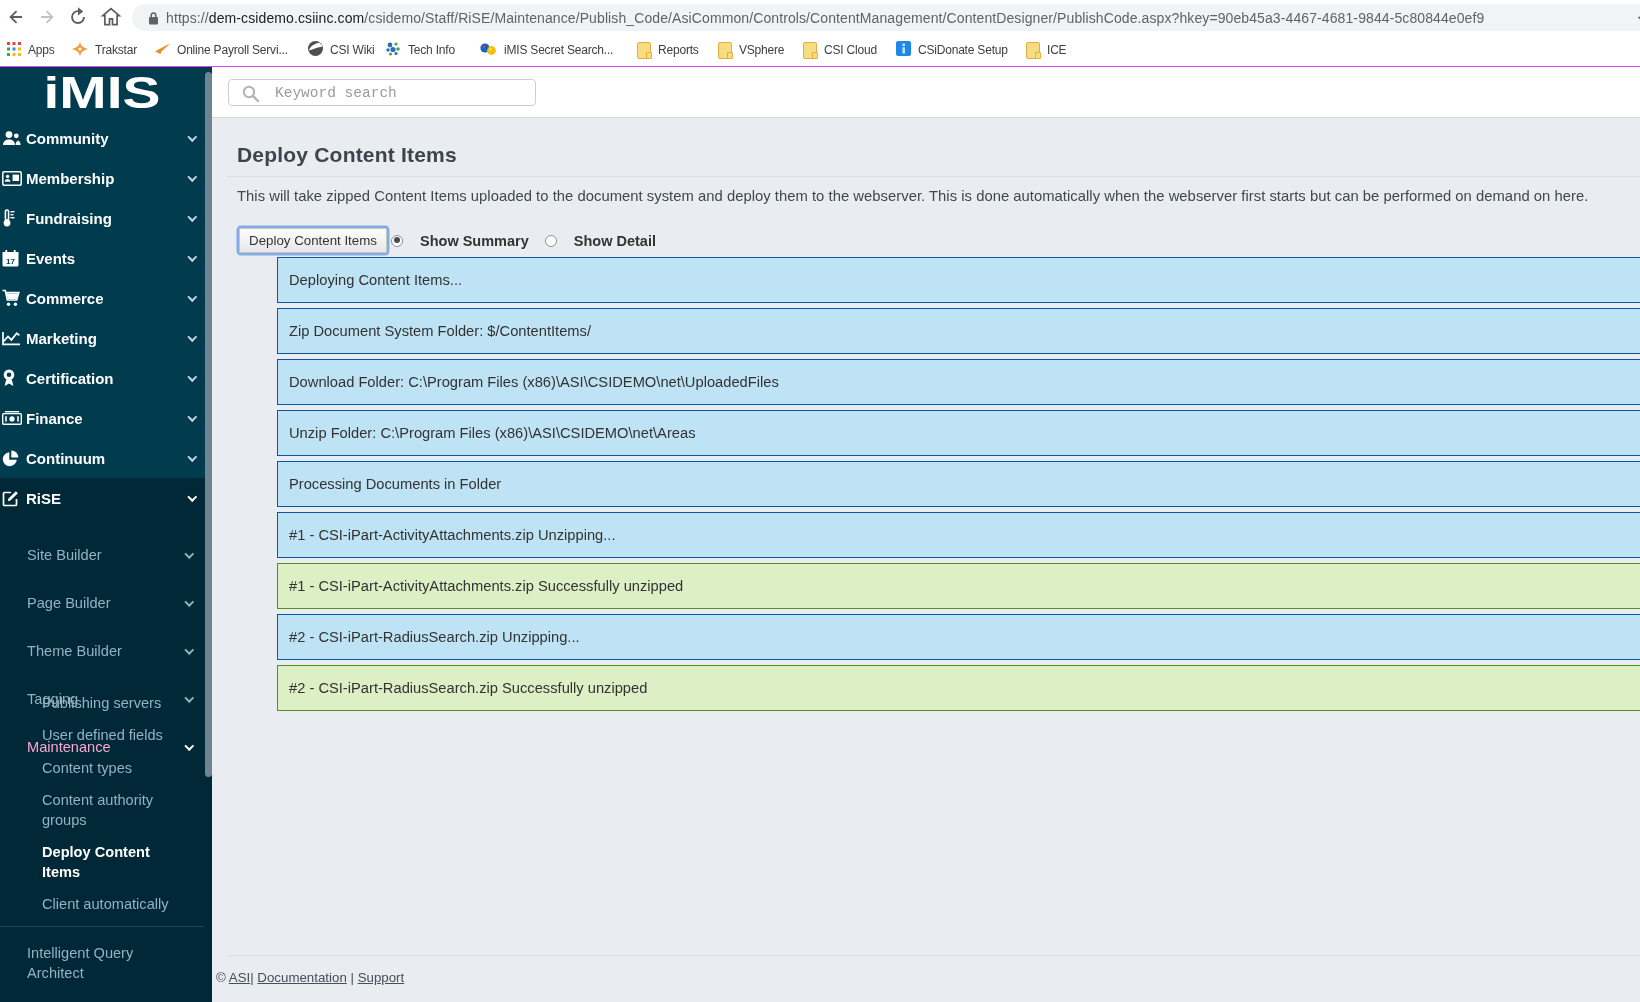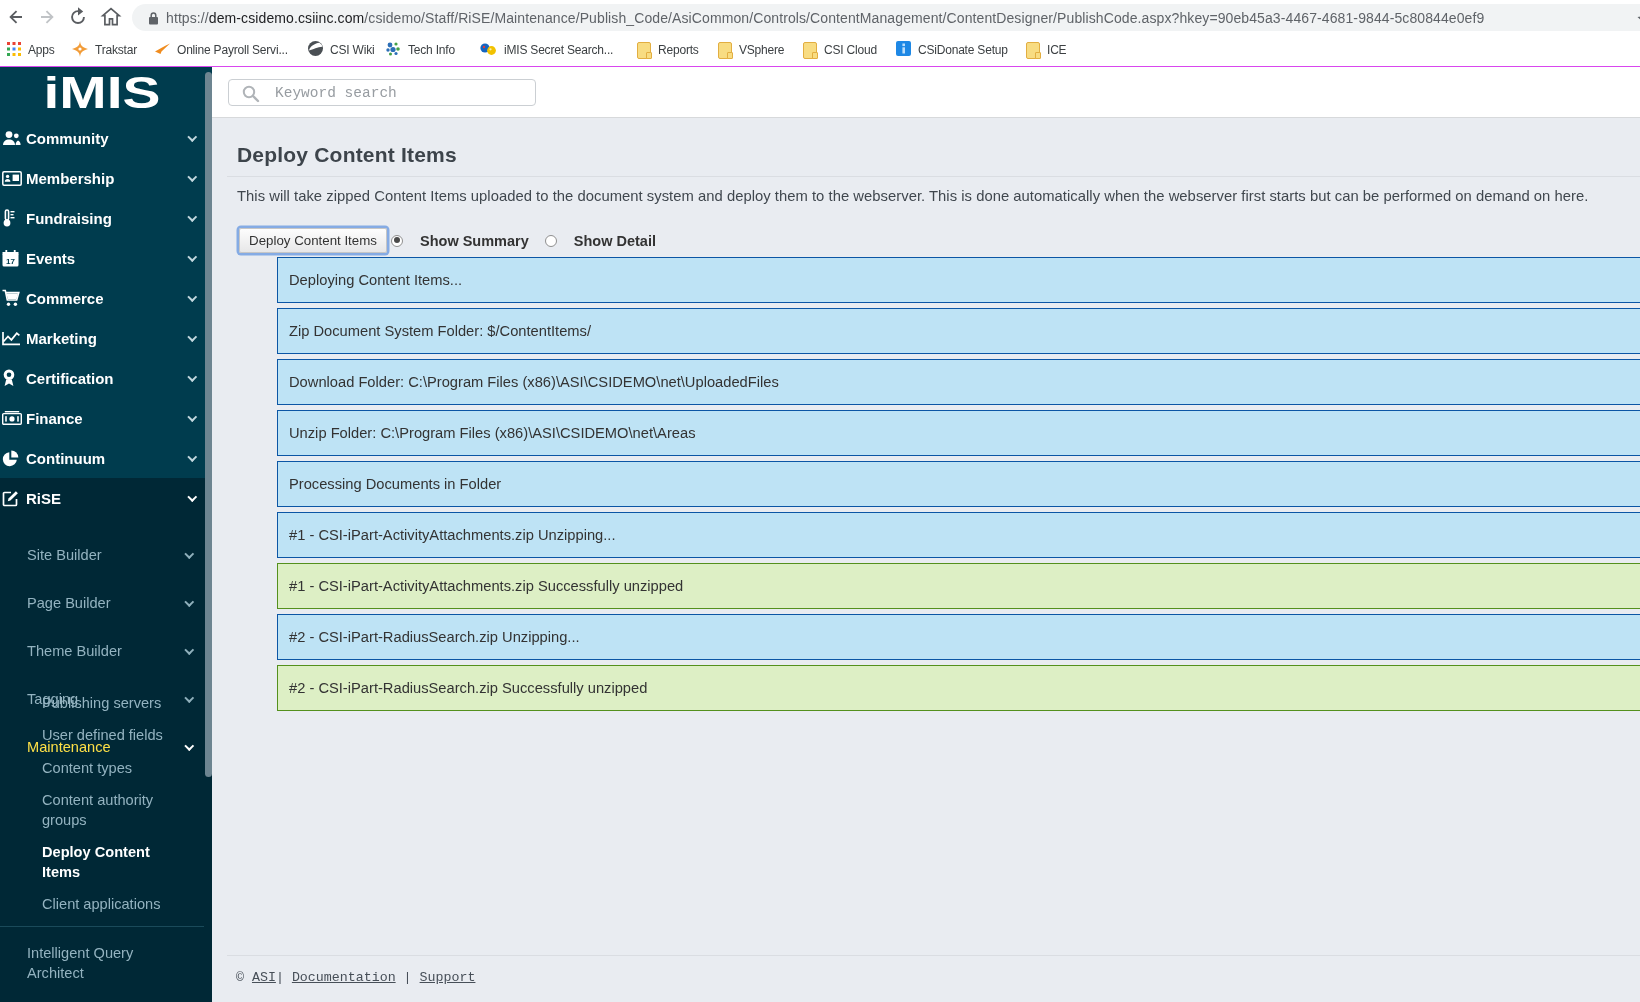--- a/index.html
+++ b/index.html
@@ -24,21 +24,21 @@
   .sb-dark { position:absolute; left:0; top:411px; width:212px; height:524px; background:#002836; }
   .logo { position:absolute; top:8px; left:0; width:204px; text-align:center; }
   .nav1 { position:absolute; left:0; top:51px; width:204px; }
   .nav1 .row { position:relative; height:40px; display:flex; align-items:center; padding-left:2px; }
   .nav1 .row .mi { width:20px; display:flex; justify-content:flex-start; }
   .nav1 .row .lbl { margin-left:4px; font-size:15px; font-weight:600; color:#fff; }
   .chev { position:absolute; right:9px; top:50%; width:6.5px; height:6.5px; border-right:2px solid #c2d7de; border-bottom:2px solid #c2d7de; transform:translateY(-70%) rotate(45deg); }
   .chev.lt { border-color:#8fb0bc; right:12px; } .chev.wh { border-color:#fff; }
   .nav2 { position:absolute; left:0; top:456px; width:204px; }
   .nav2 .row { position:relative; height:32px; display:flex; align-items:center; padding-left:27px; font-size:14.6px; color:#93b3c0;margin-top:16px; }
-  .nav2 .row.wh { color:#fde047; }
+  .nav2 .row.wh { color:#f9a8d4; }
   .nav3 { position:absolute; left:0; top:620px; width:204px; font-size:14.6px; color:#93b3c0; }
   .nav3 .it { padding:6.5px 20px 6.5px 42px; line-height:19.5px; }
   .nav3 .it.act { color:#fff; font-weight:bold; }
   .sb-sep { position:absolute; left:0; top:859px; width:204px; border-top:1px solid #1a4a5a; }
   .sb-iqa { position:absolute; left:27px; top:877px; width:150px; font-size:14.6px; color:#93b3c0; line-height:19.5px; }
   .sb-scroll { position:absolute; left:204px; top:0; width:8px; height:935px; }
   .sb-thumb { position:absolute; left:0.5px; top:5px; width:7px; height:705px; background:#6d8591; border-radius:4px; }
 
   
   .main { position:absolute; left:212px; top:0; width:1428px; height:935px; background:#e9ecf1; }
@@ -51,21 +51,21 @@
   p.desc { position:absolute; left:25px; top:69px; font-size:14.8px; color:#40474e; letter-spacing:0.03px; }
   .btnrow { position:absolute; left:25px; top:108px; height:27px; display:flex; align-items:center; }
   .btn { width:148px; height:25px; background:linear-gradient(#fdfdfd,#e7e7e8); border:1px solid #c6c6c6; border-radius:2px; box-shadow:0 0 0 2.5px #85abe4; font-size:13.3px; color:#333; text-align:center; line-height:23px; margin-left:2px; }
   .radio { width:12px; height:12px; border:1.5px solid #8f8f8f; border-radius:50%; background:#fff; position:relative; margin-left:4px; flex:none; }
   .radio.on:after { content:""; position:absolute; left:1.5px; top:1.5px; width:6px; height:6px; border-radius:50%; background:#4a4a4a; }
   .rlbl { font-size:14.5px; font-weight:bold; color:#333; margin-left:17px; }
   .boxes { position:absolute; left:65px; top:138px; right:-2px; }
   .bx { height:45.5px; margin-bottom:5.5px; border:1px solid #0c56a5; background:#bee3f5; display:flex; align-items:center; padding-left:11px; font-size:14.7px; color:#333; }
   .bx.gr { border-color:#54901d; background:#ddefc5; }
   .fhr { position:absolute; left:15px; right:-2px; top:836px; border-top:1px solid #dadde2; }
-  .footer { position:absolute; left:24px; top:851px; font-size:13.3px; color:#474f58;font-family:Liberation Mono, monospace; }
+  .footer { position:absolute; left:4px; top:851px; font-size:13.3px; color:#474f58; }
   .footer a { color:#474f58; }
 </style>
 </head>
 <body>
   <div class="chrome">
     <div class="toolbar">
       <svg class="tbtn" style="left:2px" viewBox="0 0 28 28">
         <path d="M20 13.1H10.9l4.3-4.3-1.3-1.3L7.3 14l6.6 6.5 1.3-1.3-4.3-4.3H20z" fill="#5a5d61"></path>
       </svg>
       <svg class="tbtn" style="left:33px" viewBox="0 0 28 28">
@@ -278,21 +278,21 @@
         <div class="row">Theme Builder<span class="chev lt"></span></div>
         <div class="row">Tagging<span class="chev lt"></span></div>
         <div class="row wh">Maintenance<span class="chev wh" style="right:12px"></span></div>
       </div>
       <div class="nav3">
         <div class="it">Publishing servers</div>
         <div class="it">User defined fields</div>
         <div class="it">Content types</div>
         <div class="it">Content authority groups</div>
         <div class="it act">Deploy Content Items</div>
-        <div class="it">Client applications</div>
+        <div class="it">Client automatically</div>
       </div>
       <div class="sb-sep"></div>
       <div class="sb-iqa">Intelligent Query Architect</div>
     </aside>
     <div class="sb-scroll">
       <div class="sb-thumb"></div>
     </div>
 
     <div class="main">
       <div class="hdr">

